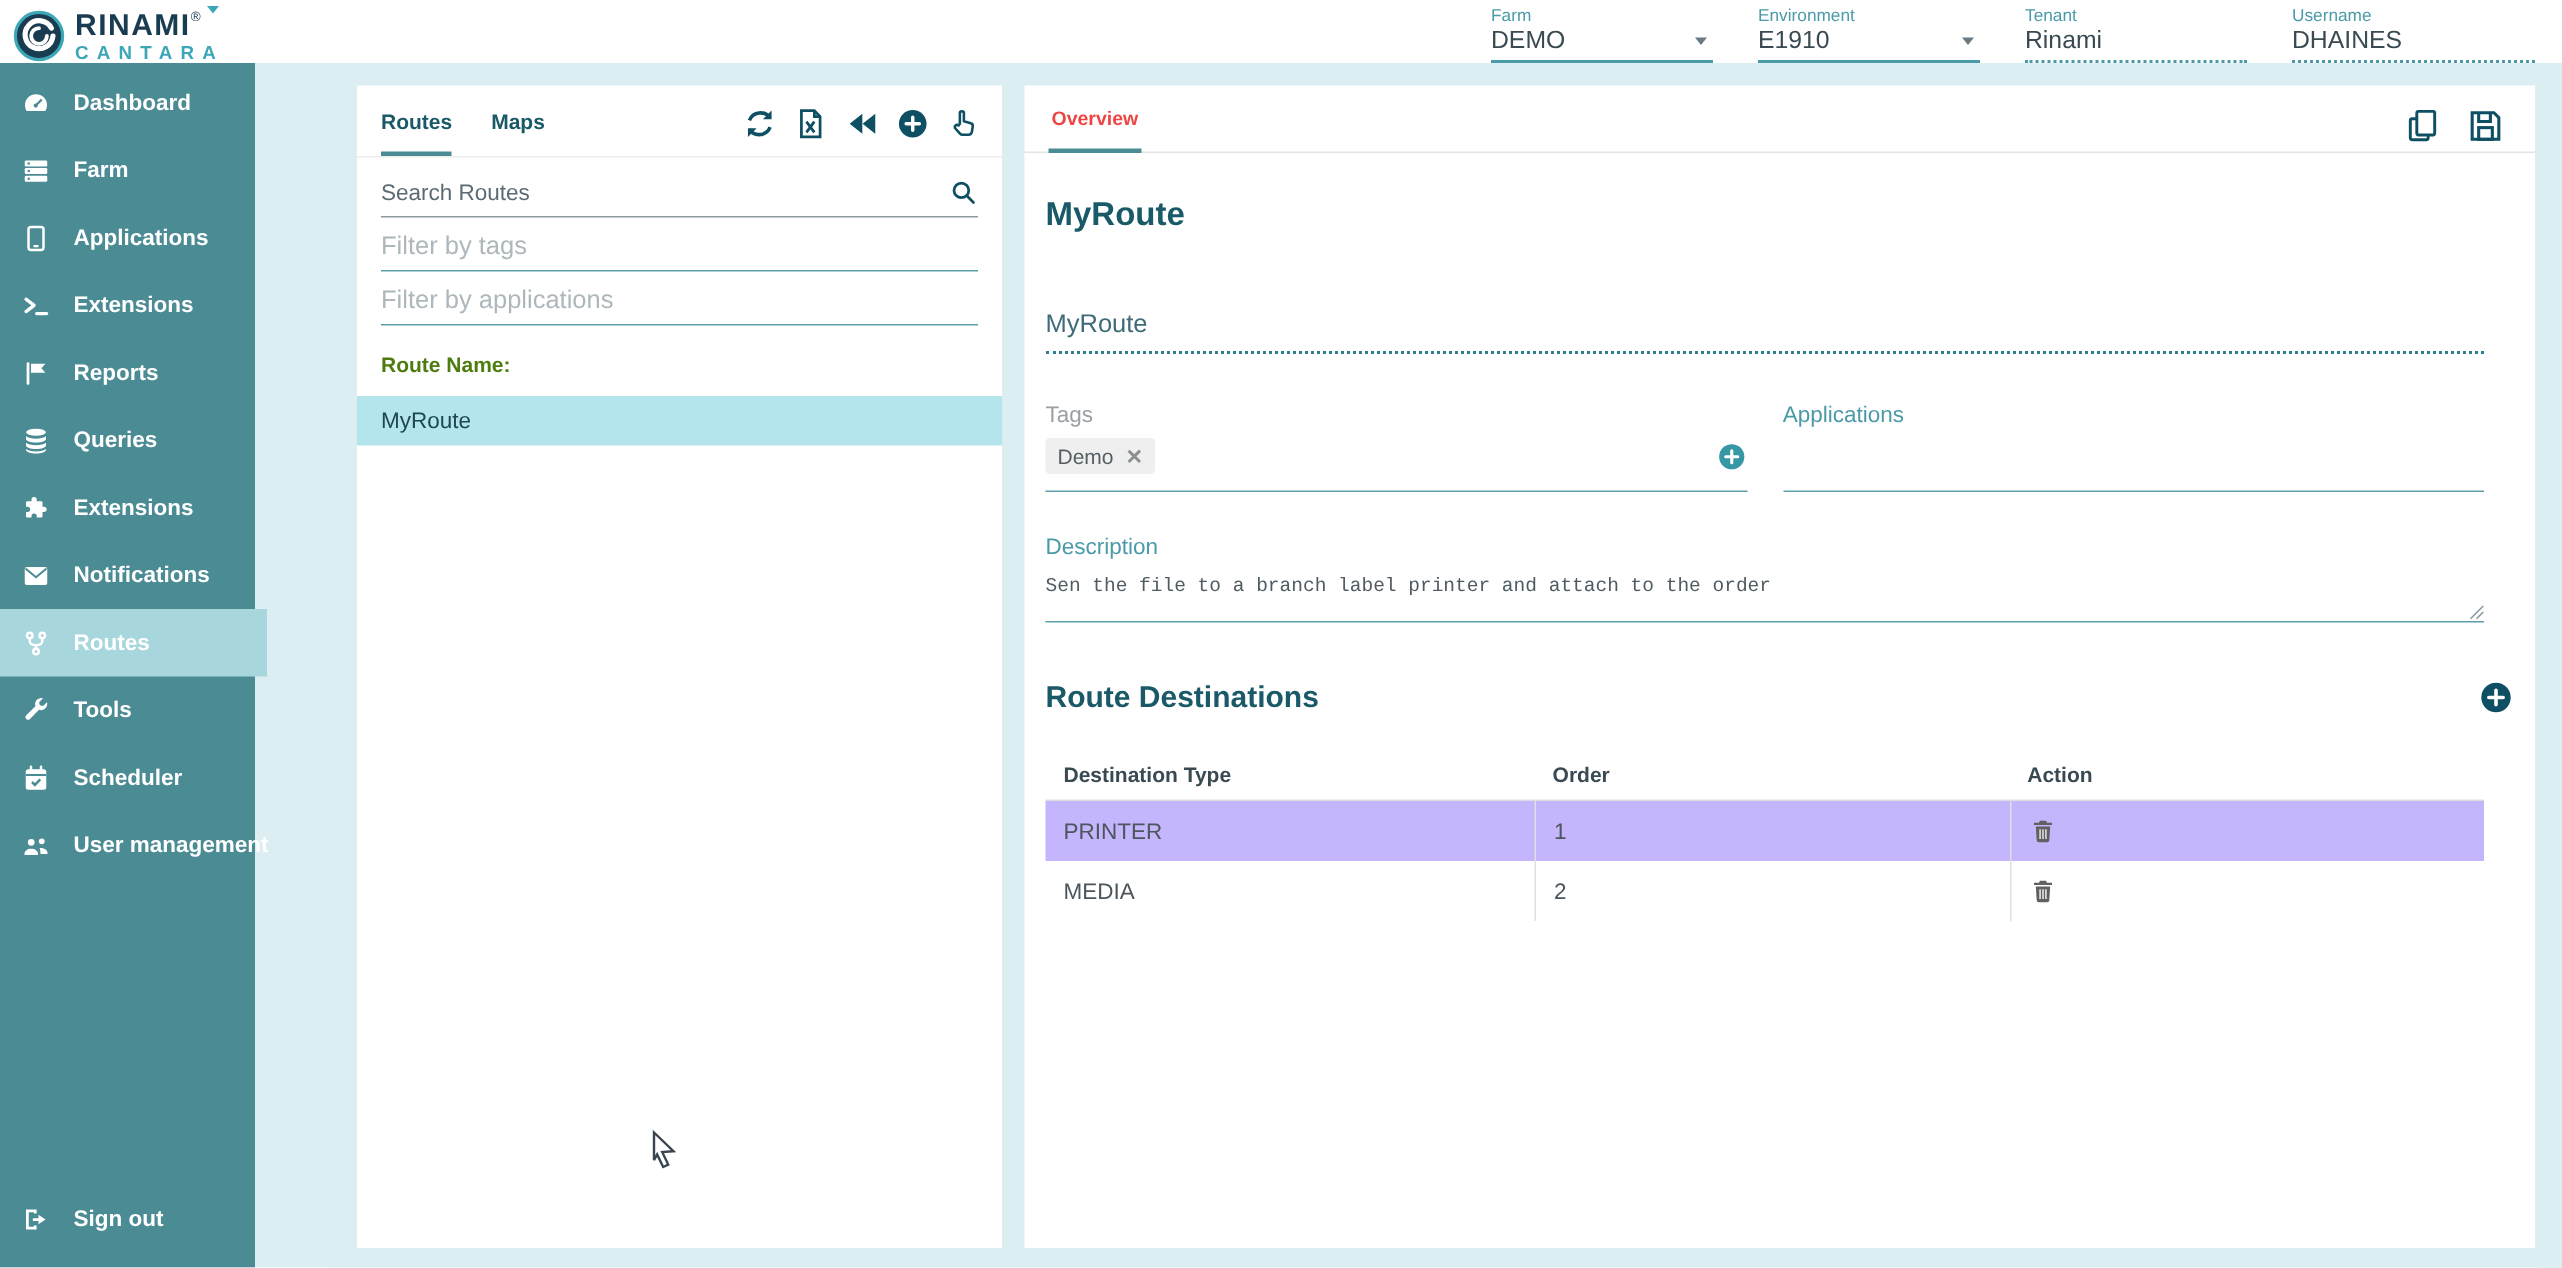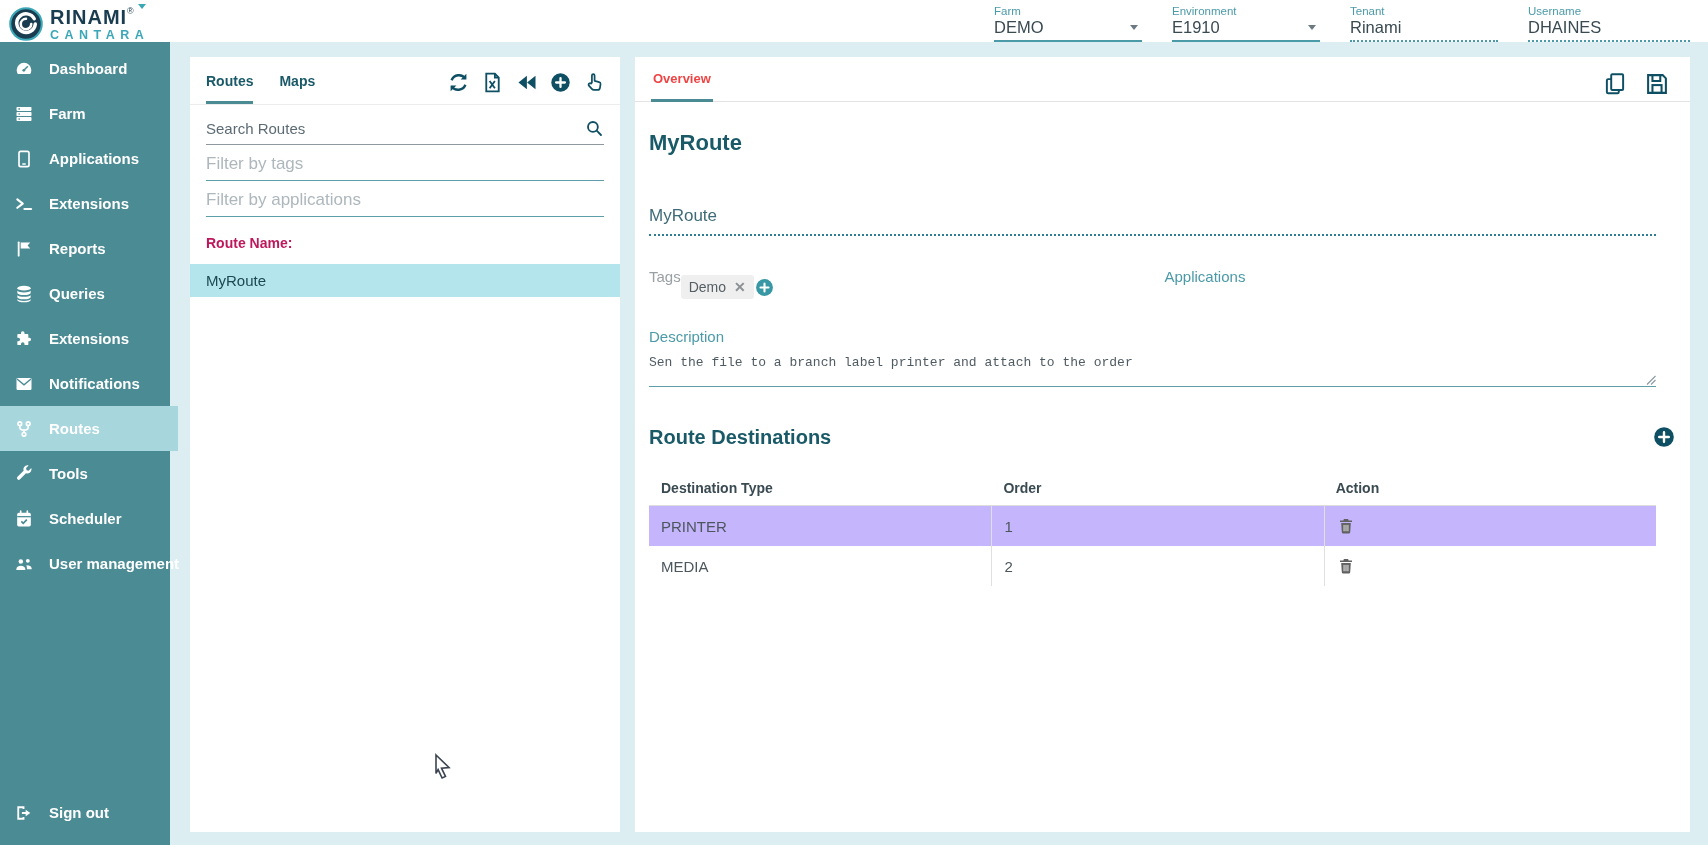--- a/index.html
+++ b/index.html
@@ -20,21 +20,21 @@
   .sfield { width:148px; }
   .sfield.wide { width:162px; }
   .sfield .flabel { font-size:11.5px; color:#4B9AA8; margin-bottom:1px; }
   .sfield .fvalrow { display:flex; align-items:center; justify-content:space-between; padding-bottom:3px; }
   .sfield .fval { font-size:16.5px; color:#3A4A52; }
   .sfield.select .fvalrow { border-bottom:2px solid #4A9AA8; }
   .sfield.plain .fvalrow { border-bottom:2px dotted #4A9AA8; }
   .dd-arrow { width:0; height:0; border-left:4.5px solid transparent; border-right:4.5px solid transparent; border-top:5.5px solid #6B7A82; margin-right:4px; }
 
   
-  .body { flex:1; display:flex; min-height:0; }
+  .body { flex:1; display:flex; min-height:0;gap:48px; }
 
   
   .sidebar { width:170px; background:#4A8B94; display:flex; flex-direction:column; padding-top:4px; flex:0 0 auto; z-index:2; }
   .nav-item { height:45px; display:flex; align-items:center; gap:15px; padding-left:14px; color:#ffffff; font-size:15px; font-weight:600; cursor:pointer; white-space:nowrap; }
   .nav-item svg { width:20px; height:20px; flex:0 0 auto; }
   .nav-item.active { background:#A7D6DD; width:178px; }
   .nav-spacer { flex:1; }
   .nav-item.signout { margin-bottom:10px; }
 
   
@@ -50,34 +50,34 @@
   .lp-icons { display:flex; align-items:center; gap:11px; color:#0E4F63; margin-top:-2px; }
   .lp-icons svg { width:23px; height:23px; cursor:pointer; }
   .lp-body { padding:14px 16px 0 16px; flex:1; }
   .search-row { display:flex; align-items:center; justify-content:space-between; border-bottom:1px solid #8E989E; padding-bottom:6px; }
   .search-row input { border:none; outline:none; font-size:15px; color:#3A4A52; width:360px; font-family:"Liberation Sans",sans-serif; }
   .search-row input::placeholder { color:#5C6B73; opacity:1; }
   .search-row svg { width:19px; height:19px; color:#0E4F63; }
   .filter-row { border-bottom:1px solid #5D9EA9; padding:9px 0 6px 0; }
   .filter-row input { border:none; outline:none; font-size:17px; width:100%; font-family:"Liberation Sans",sans-serif; color:#3A4A52; }
   .filter-row input::placeholder { color:#ADB7BC; opacity:1; }
-  .lp-list-label { margin-top:18px; font-size:14px; font-weight:bold; color:#be185d; padding-bottom:13px; }
+  .lp-list-label { margin-top:18px; font-size:14px; font-weight:bold; color:#4d7c0f; padding-bottom:13px; }
   .route-row { margin:0 -16px; background:#B5E5EC; padding:8px 16px; font-size:15px; color:#1D4851; cursor:pointer; }
 
   
   .main-panel { flex:1; display:flex; flex-direction:column; min-width:0; }
   .mp-tabs { display:flex; align-items:flex-start; justify-content:space-between; padding:14px 20px 0 16px; border-bottom:1px solid #E3E3E3; }
   .mp-tab { font-size:13px; font-weight:bold; color:#ef4444; padding:0 2px 13px 2px; cursor:pointer; border-bottom:3px solid #4A8B94; margin-bottom:-1px; }
   .mp-actions { display:flex; gap:16px; color:#0E4F63; }
   .mp-actions svg { width:26px; height:26px; cursor:pointer; }
   .mp-content { padding:0 34px 0 14px; }
   .mp-title { font-size:22px; font-weight:bold; color:#1A5A68; margin-top:28px; }
   .name-field { margin-top:50px; font-size:17px; color:#3E6B77; padding-bottom:8px; border-bottom:2px dotted #2F7D90; }
   .fields-row { display:flex; gap:24px; margin-top:32px; }
-  .fcol { flex:1; display:flex; flex-direction:row; }
+  .fcol { flex:1; display:flex; flex-direction:column; }
   .flab-gray { font-size:15px; color:#9AA0A4; }
   .flab-teal { font-size:15px; color:#4B9AA8; }
   .chips-row { display:flex; align-items:center; margin-top:6px; min-height:26px; }
   .chip { background:#EFEFEF; border-radius:3px; padding:4px 8px; font-size:14px; color:#555e63; display:flex; align-items:center; gap:8px; }
   .chip-x { color:#8a9094; font-size:14px; cursor:pointer; font-weight:bold; }
   .chips-spacer { flex:1; }
   .add-teal { width:21px; height:21px; color:#3797A4; cursor:pointer; }
   .field-underline { border-bottom:1px solid #5D9EA9; margin-top:10px; }
   .fcol .spacer-fill { flex:1; }
   .desc-block { margin-top:28px; }

